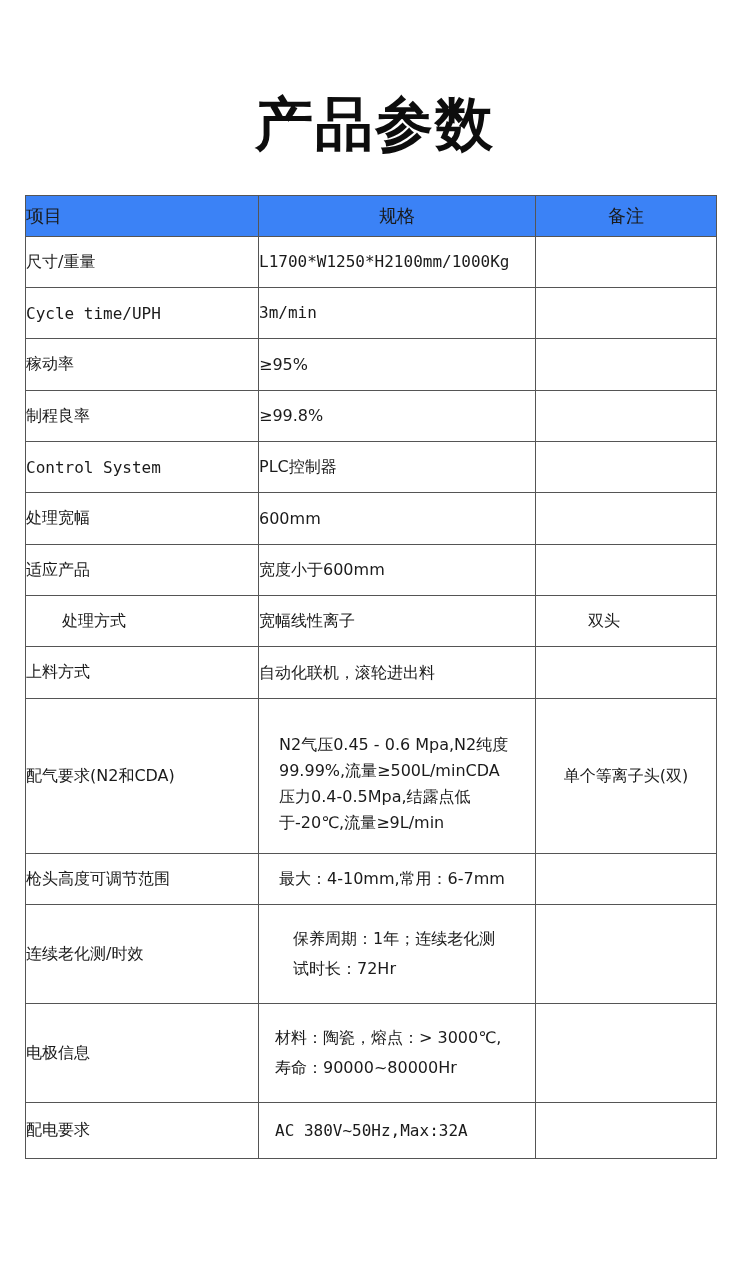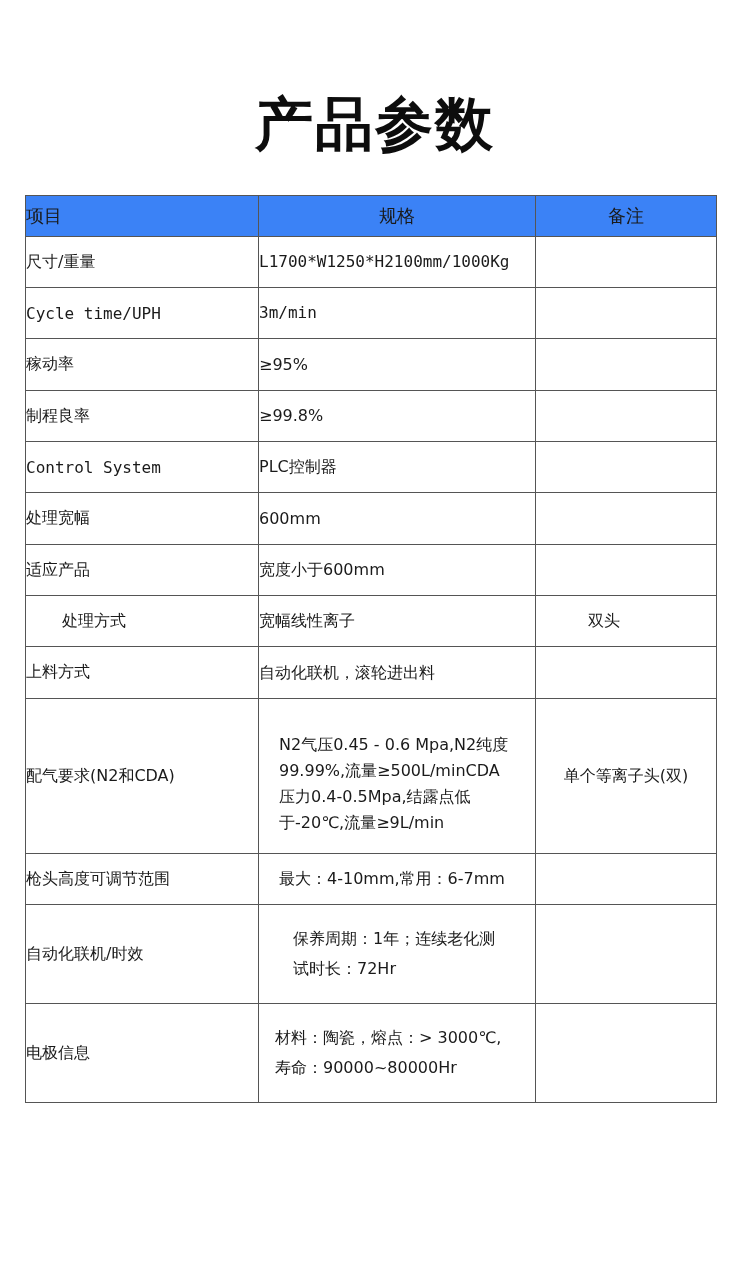--- a/index.html
+++ b/index.html
@@ -89,29 +89,34 @@
       <div>于-20℃,流量≥9L/min</div>
     </td>
     <td class="note">单个等离子头(双)</td>
   </tr>
   <tr style="height:51px">
     <td class="item">枪头高度可调节范围</td>
     <td class="spec" style="padding-left:20px">最大：4-10mm,常用：6-7mm</td>
     <td class="note"></td>
   </tr>
   <tr style="height:99px">
-    <td class="item top">自动化联机/时效</td>
+    <td class="item top">连续老化测/时效</td>
     <td class="spec" style="padding-left:34px;line-height:30px">
       <div>保养周期：1年；连续老化测</div>
       <div>试时长：72Hr</div>
     </td>
     <td class="note"></td>
   </tr>
   <tr style="height:99px">
     <td class="item top">电极信息</td>
     <td class="spec" style="padding-left:16px;line-height:30px">
       <div>材料：陶瓷，熔点：&gt; 3000℃,</div>
       <div>寿命：90000~80000Hr</div>
     </td>
     <td class="note"></td>
   </tr>
+  <tr style="height:56px">
+    <td class="item">配电要求</td>
+    <td class="spec mono" style="padding-left:16px">AC 380V~50Hz,Max:32A</td>
+    <td class="note"></td>
+  </tr>
 </tbody>
   </table>
 
 </body></html>

